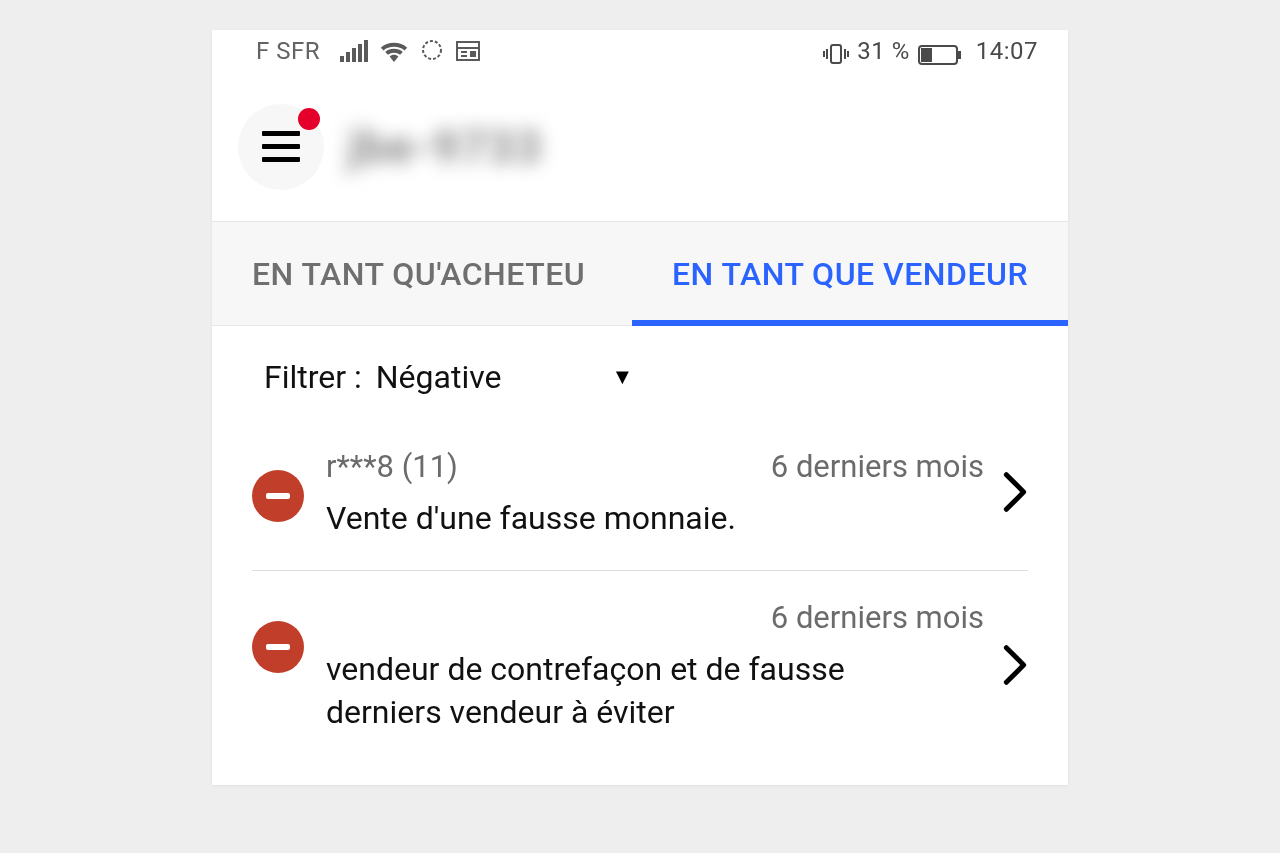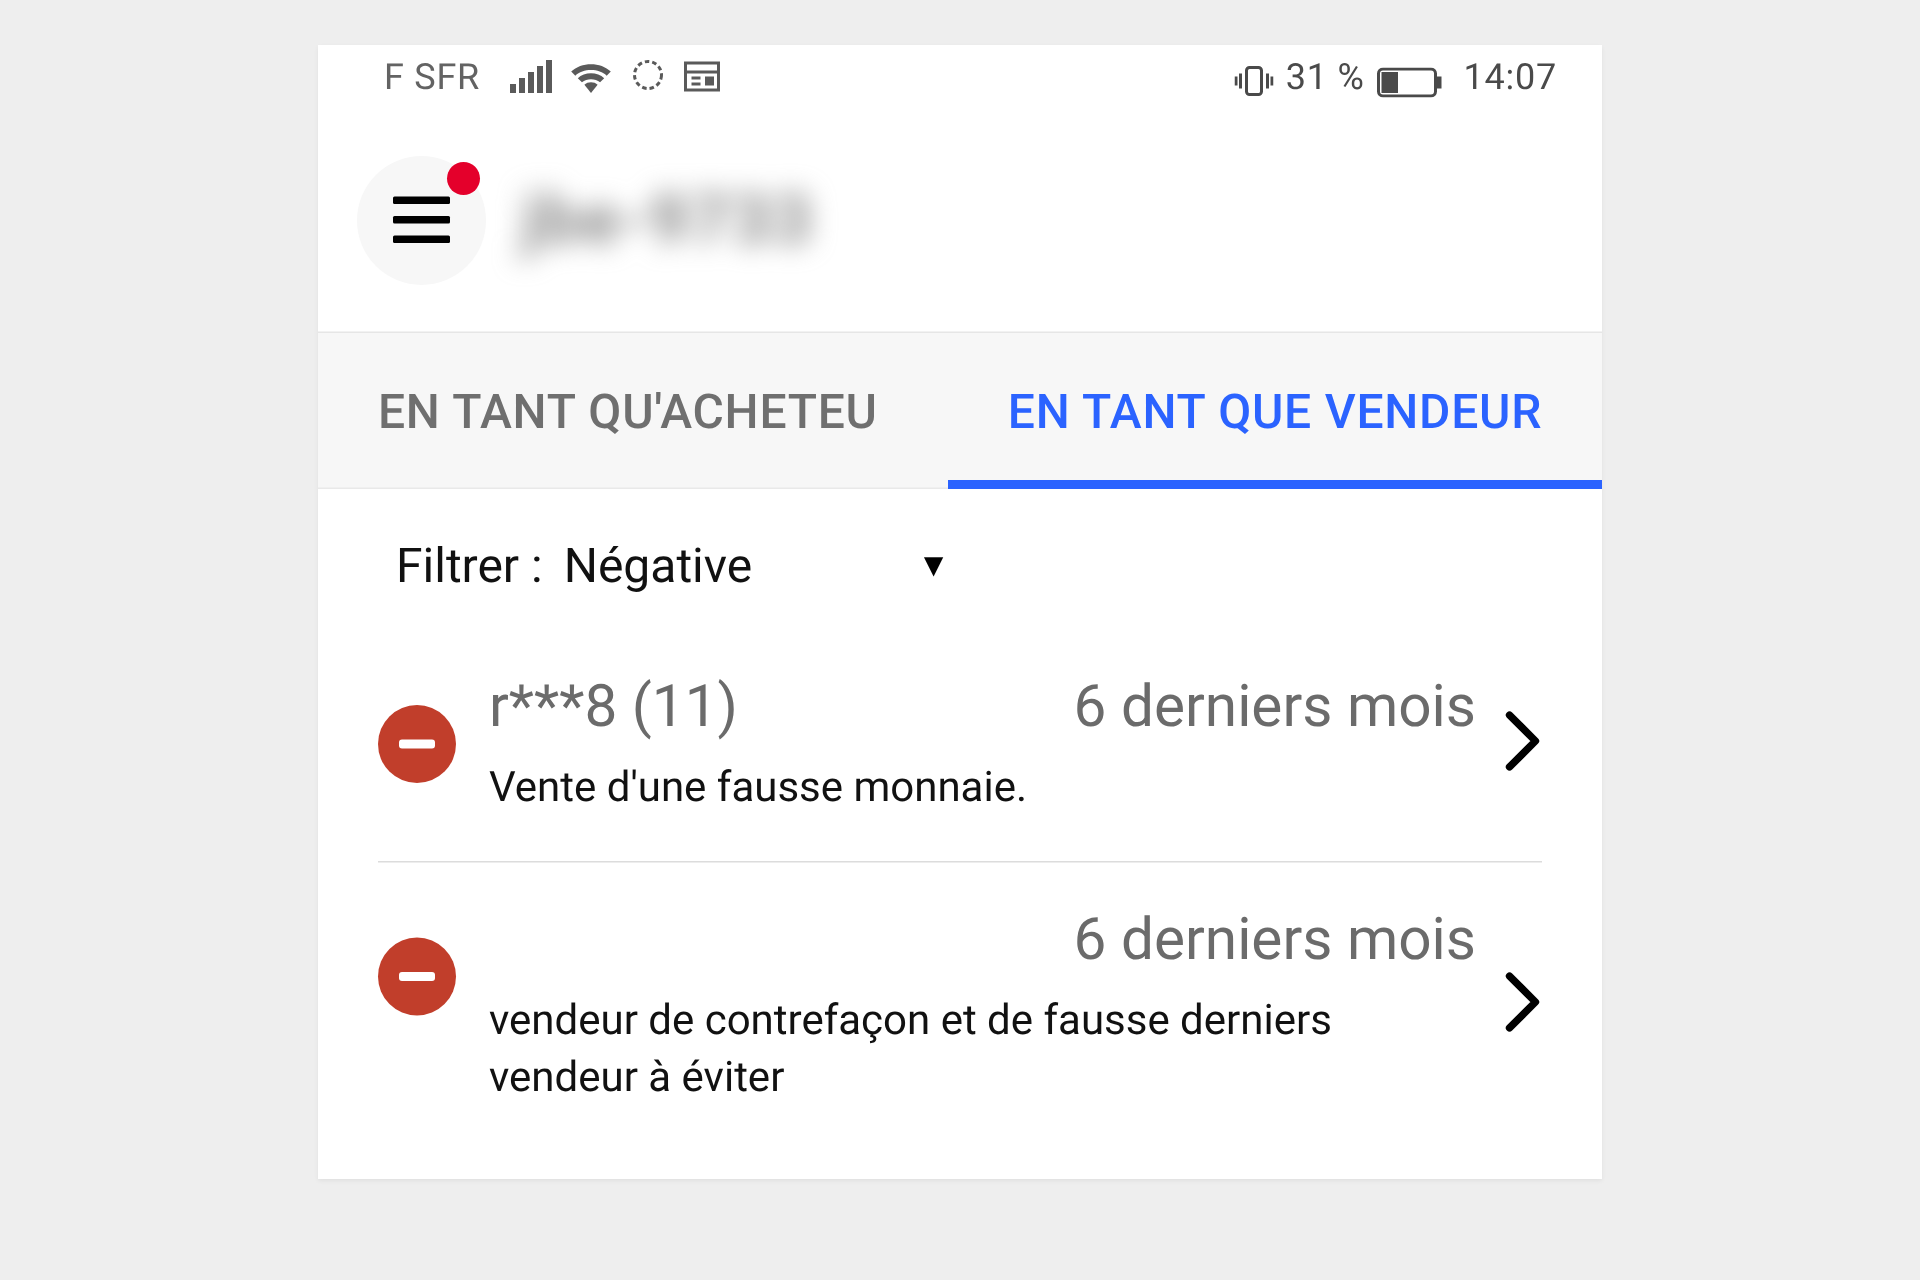--- a/index.html
+++ b/index.html
@@ -145,25 +145,25 @@
     border-radius: 50%;
     background: #c13e2b;
     display: flex; align-items: center; justify-content: center;
     margin-top: 22px;
     margin-right: 22px;
   }
   .neg-badge .bar {
     width: 24px; height: 6px; background: #fff; border-radius: 2px;
   }
   .fb-body { flex: 1; min-width: 0; }
-  .fb-topline { display: flex; align-items: baseline; font-size: 39px; color: #6b6b6b; }
+  .fb-topline { display: flex; align-items: baseline; font-size: 31px; color: #6b6b6b; }
   .fb-user { font-weight: 400; }
   .fb-time { margin-left: auto; font-weight: 400; }
   .fb-comment {
-    font-size: 28px;
+    font-size: 32px;
     color: #111;
     margin-top: 12px;
     line-height: 1.35;
     max-width: 640px;
   }
   .chevron {
     flex: 0 0 auto;
     align-self: center;
     margin-left: 18px;
     color: #000;

